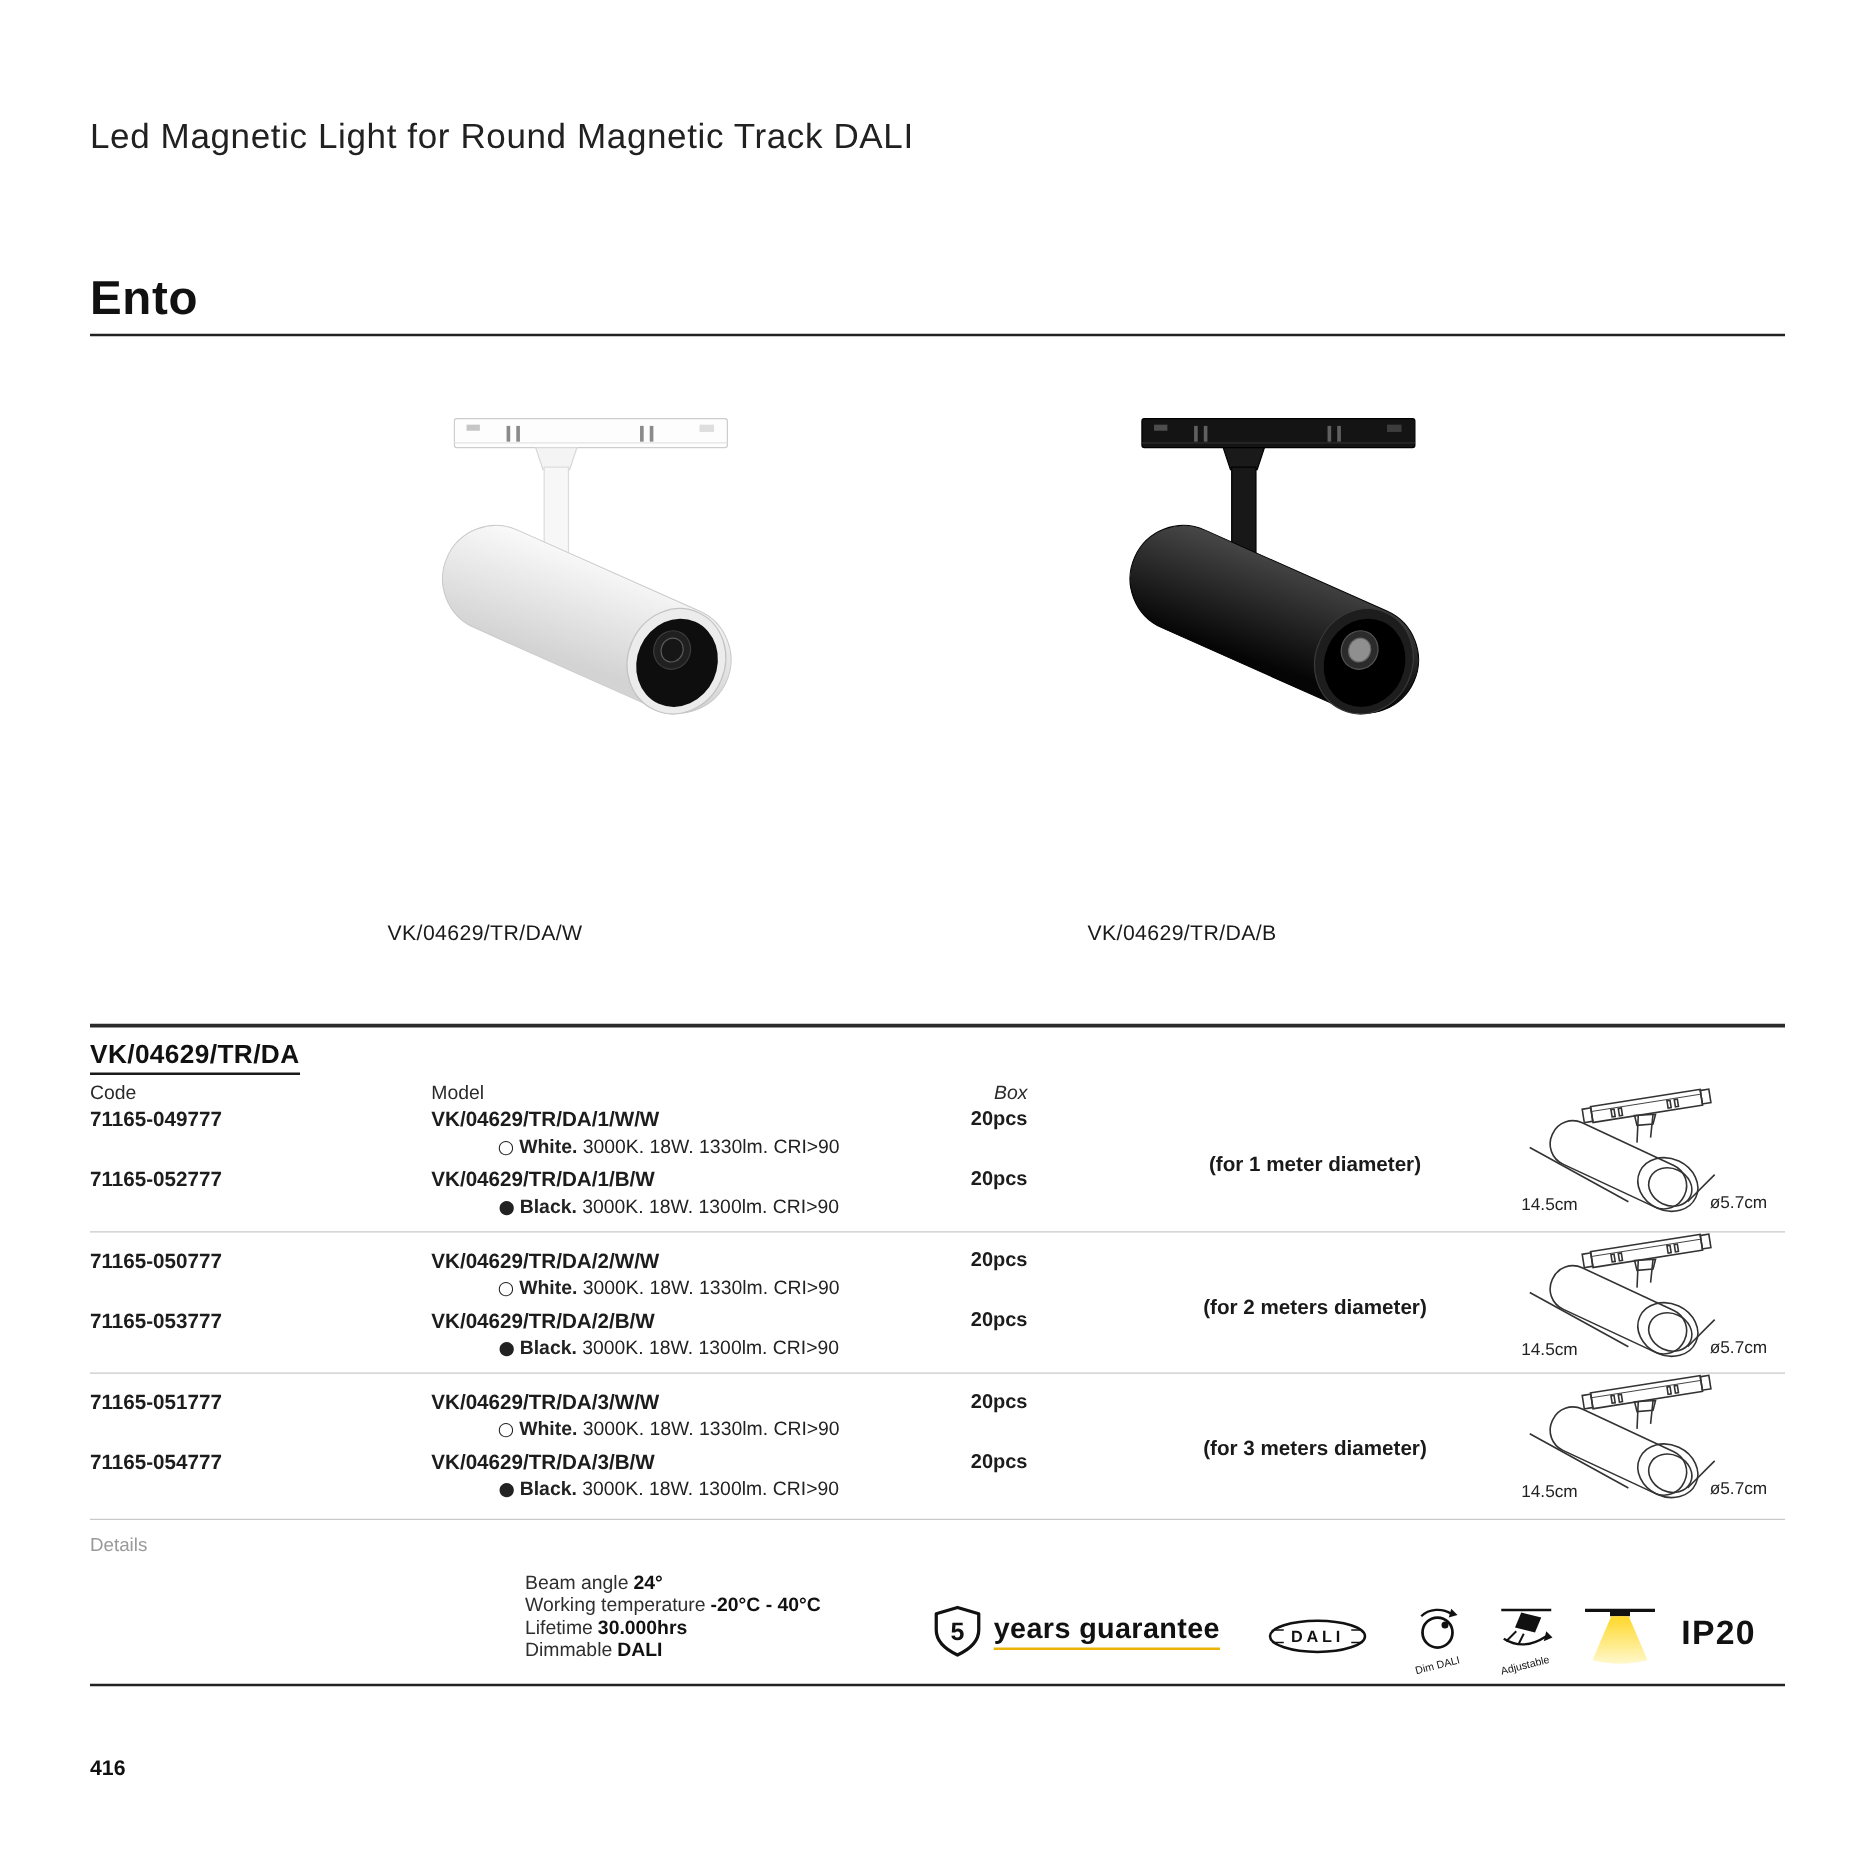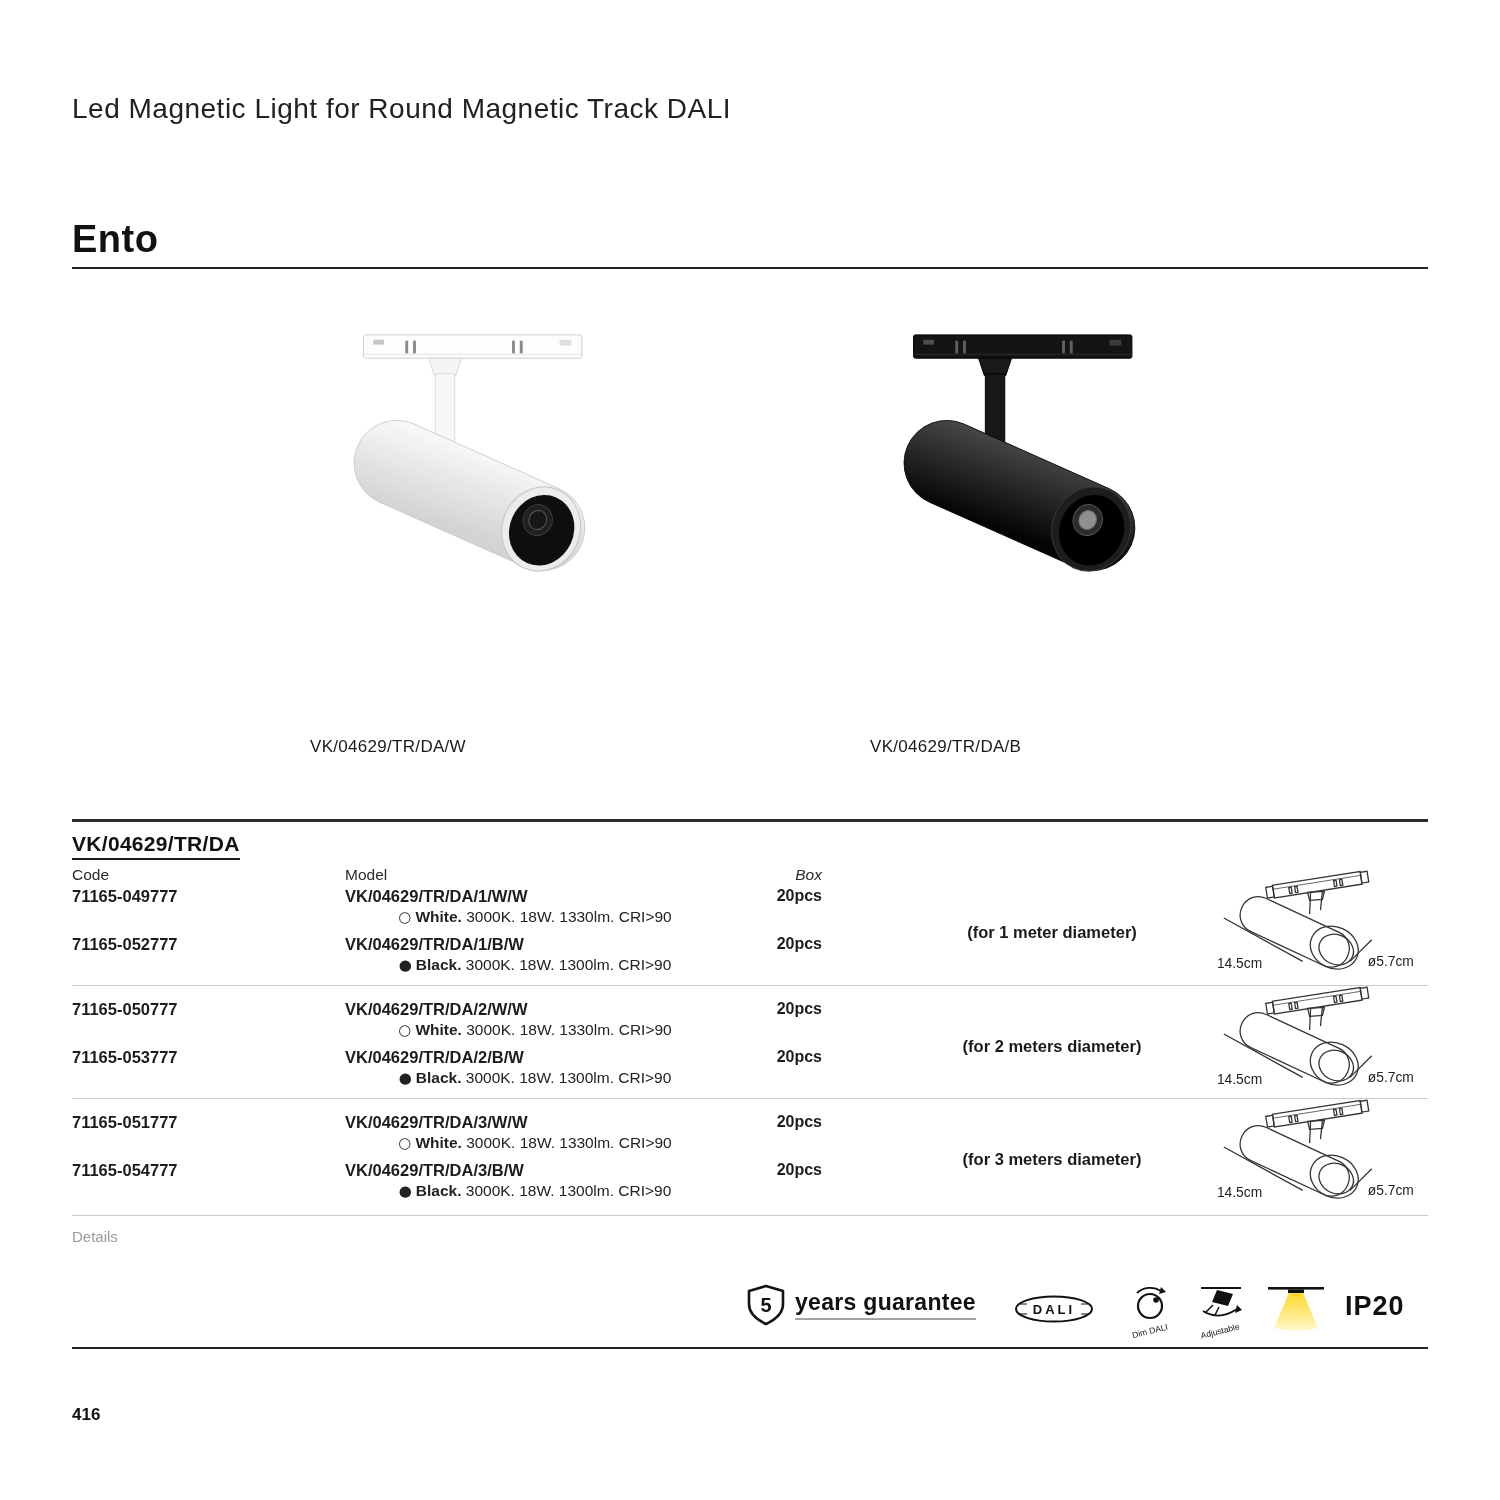--- a/index.html
+++ b/index.html
@@ -52,21 +52,21 @@
   .dcol{position:absolute;top:1258px;font-size:15.5px;color:#2e2e2e;}
   .dcol-left{left:72px;}
   .dcol-right{left:420px;}
   .dline{line-height:18px;height:18px;}
   .dline b{color:#111;margin-left:4px;}
 
   .badges{position:absolute;left:745px;top:1283px;width:690px;height:64px;}
   .shield{position:absolute;left:0;top:1px;}
   .shield text{font-family:"Liberation Sans",sans-serif;}
   .guarantee{position:absolute;left:50px;top:6px;font-size:23px;font-weight:600;letter-spacing:.3px;
-             border-bottom:2px solid #a3a3a3;padding-bottom:2px;color:#111;}
+             border-bottom:2px solid #eab308;padding-bottom:2px;color:#111;}
   .dali-logo{position:absolute;left:268px;top:11px;}
   .icon-block{position:absolute;top:0;width:60px;text-align:center;}
   .ib-dim{left:375px;}
   .ib-adj{left:445px;}
   .icon-label{font-size:8.5px;color:#111;transform:rotate(-14deg);margin-top:1px;white-space:nowrap;}
   .beam{position:absolute;left:522px;top:2px;}
   .ip{position:absolute;left:600px;top:8px;font-size:27px;font-weight:700;letter-spacing:1px;color:#111;}
 
   .page-number{position:absolute;left:72px;top:1405px;font-size:17px;font-weight:700;color:#111;}
 </style>
@@ -282,20 +282,26 @@
         <line x1="12" y1="52" x2="92" y2="96"></line>
         <line x1="140" y1="96" x2="162" y2="74"></line>
       </g>
       <text x="5" y="103">14.5cm</text>
       <text x="158" y="101">ø5.7cm</text>
     </svg>
   </div>
   <div class="sep" style="top:1215px"></div>
 
   <div class="details-head">Details</div>
+  <div class="dcol dcol-right">
+    <div class="dline"><span>Beam angle</span><b>24°</b></div>
+    <div class="dline"><span>Working temperature</span><b>-20°C - 40°C</b></div>
+    <div class="dline"><span>Lifetime</span><b>30.000hrs</b></div>
+    <div class="dline"><span>Dimmable</span><b>DALI</b></div>
+  </div>
 
   <div class="badges">
     <svg class="shield" width="42" height="44" viewBox="0 0 42 44">
       <path d="M21 2 L38 7 V20 Q38 32 21 40 Q4 32 4 20 V7 Z" fill="none" stroke="#111" stroke-width="2.6" stroke-linejoin="round"></path>
       <text x="21" y="28" text-anchor="middle" font-size="20" font-weight="bold" fill="#111">5</text>
     </svg>
     <div class="guarantee">years guarantee</div>
 
     <svg class="dali-logo" width="82" height="30" viewBox="0 0 82 30">
       <ellipse cx="41" cy="15" rx="38" ry="12.5" fill="none" stroke="#111" stroke-width="2"></ellipse>

